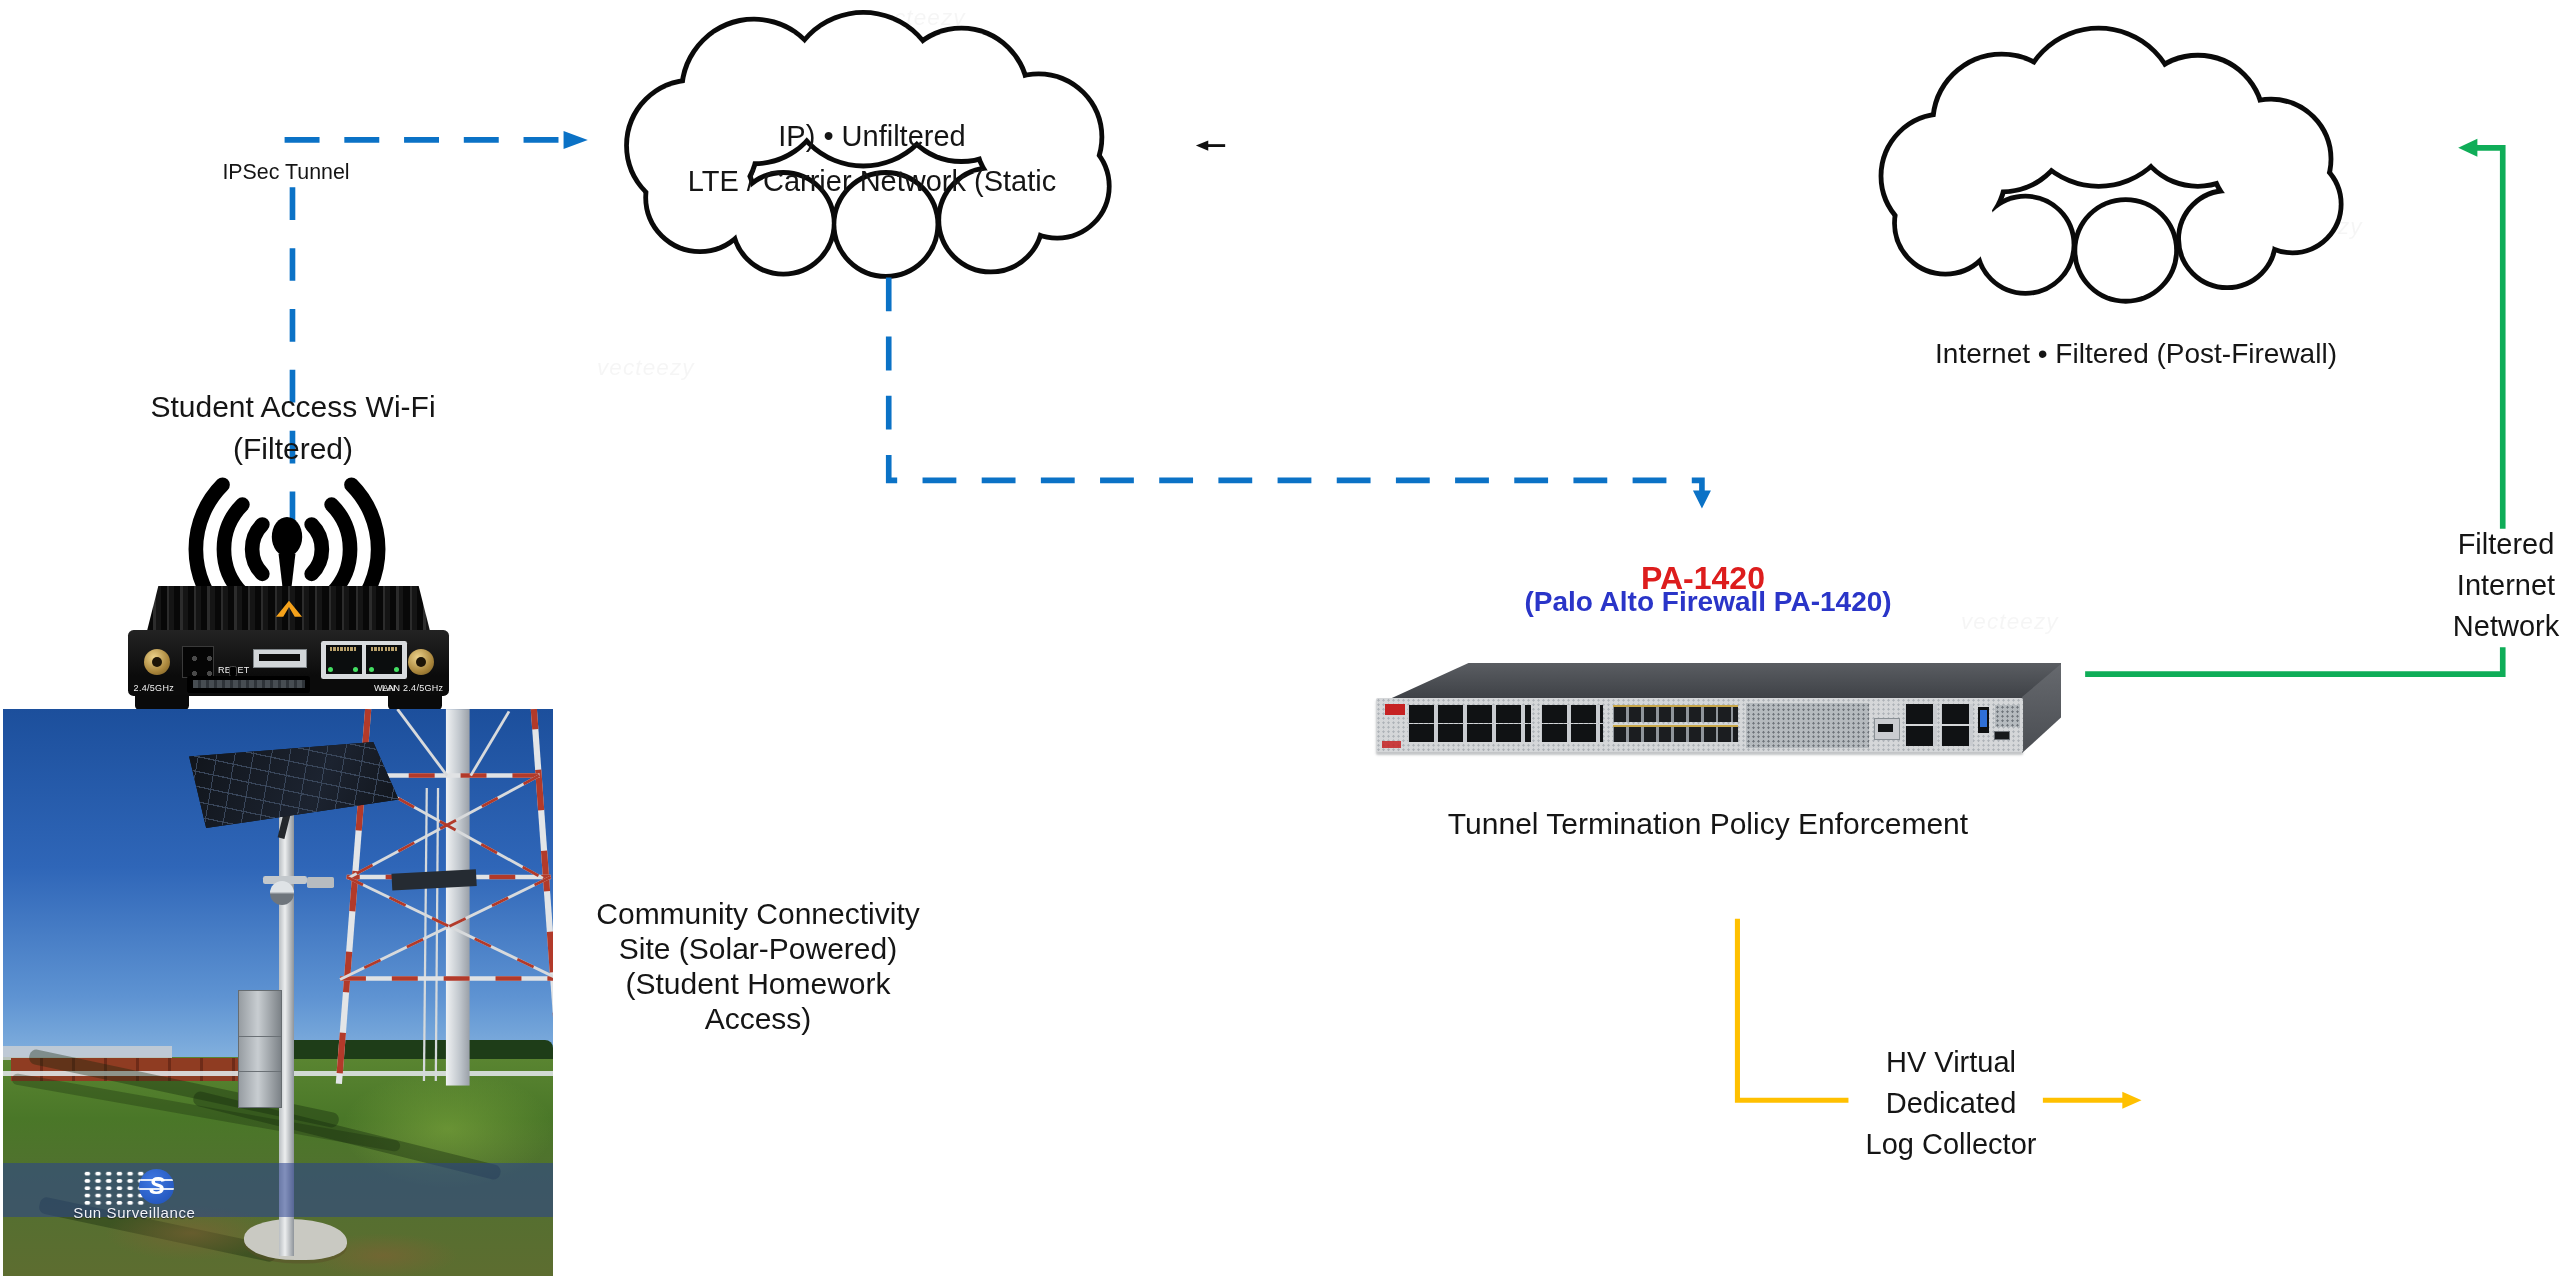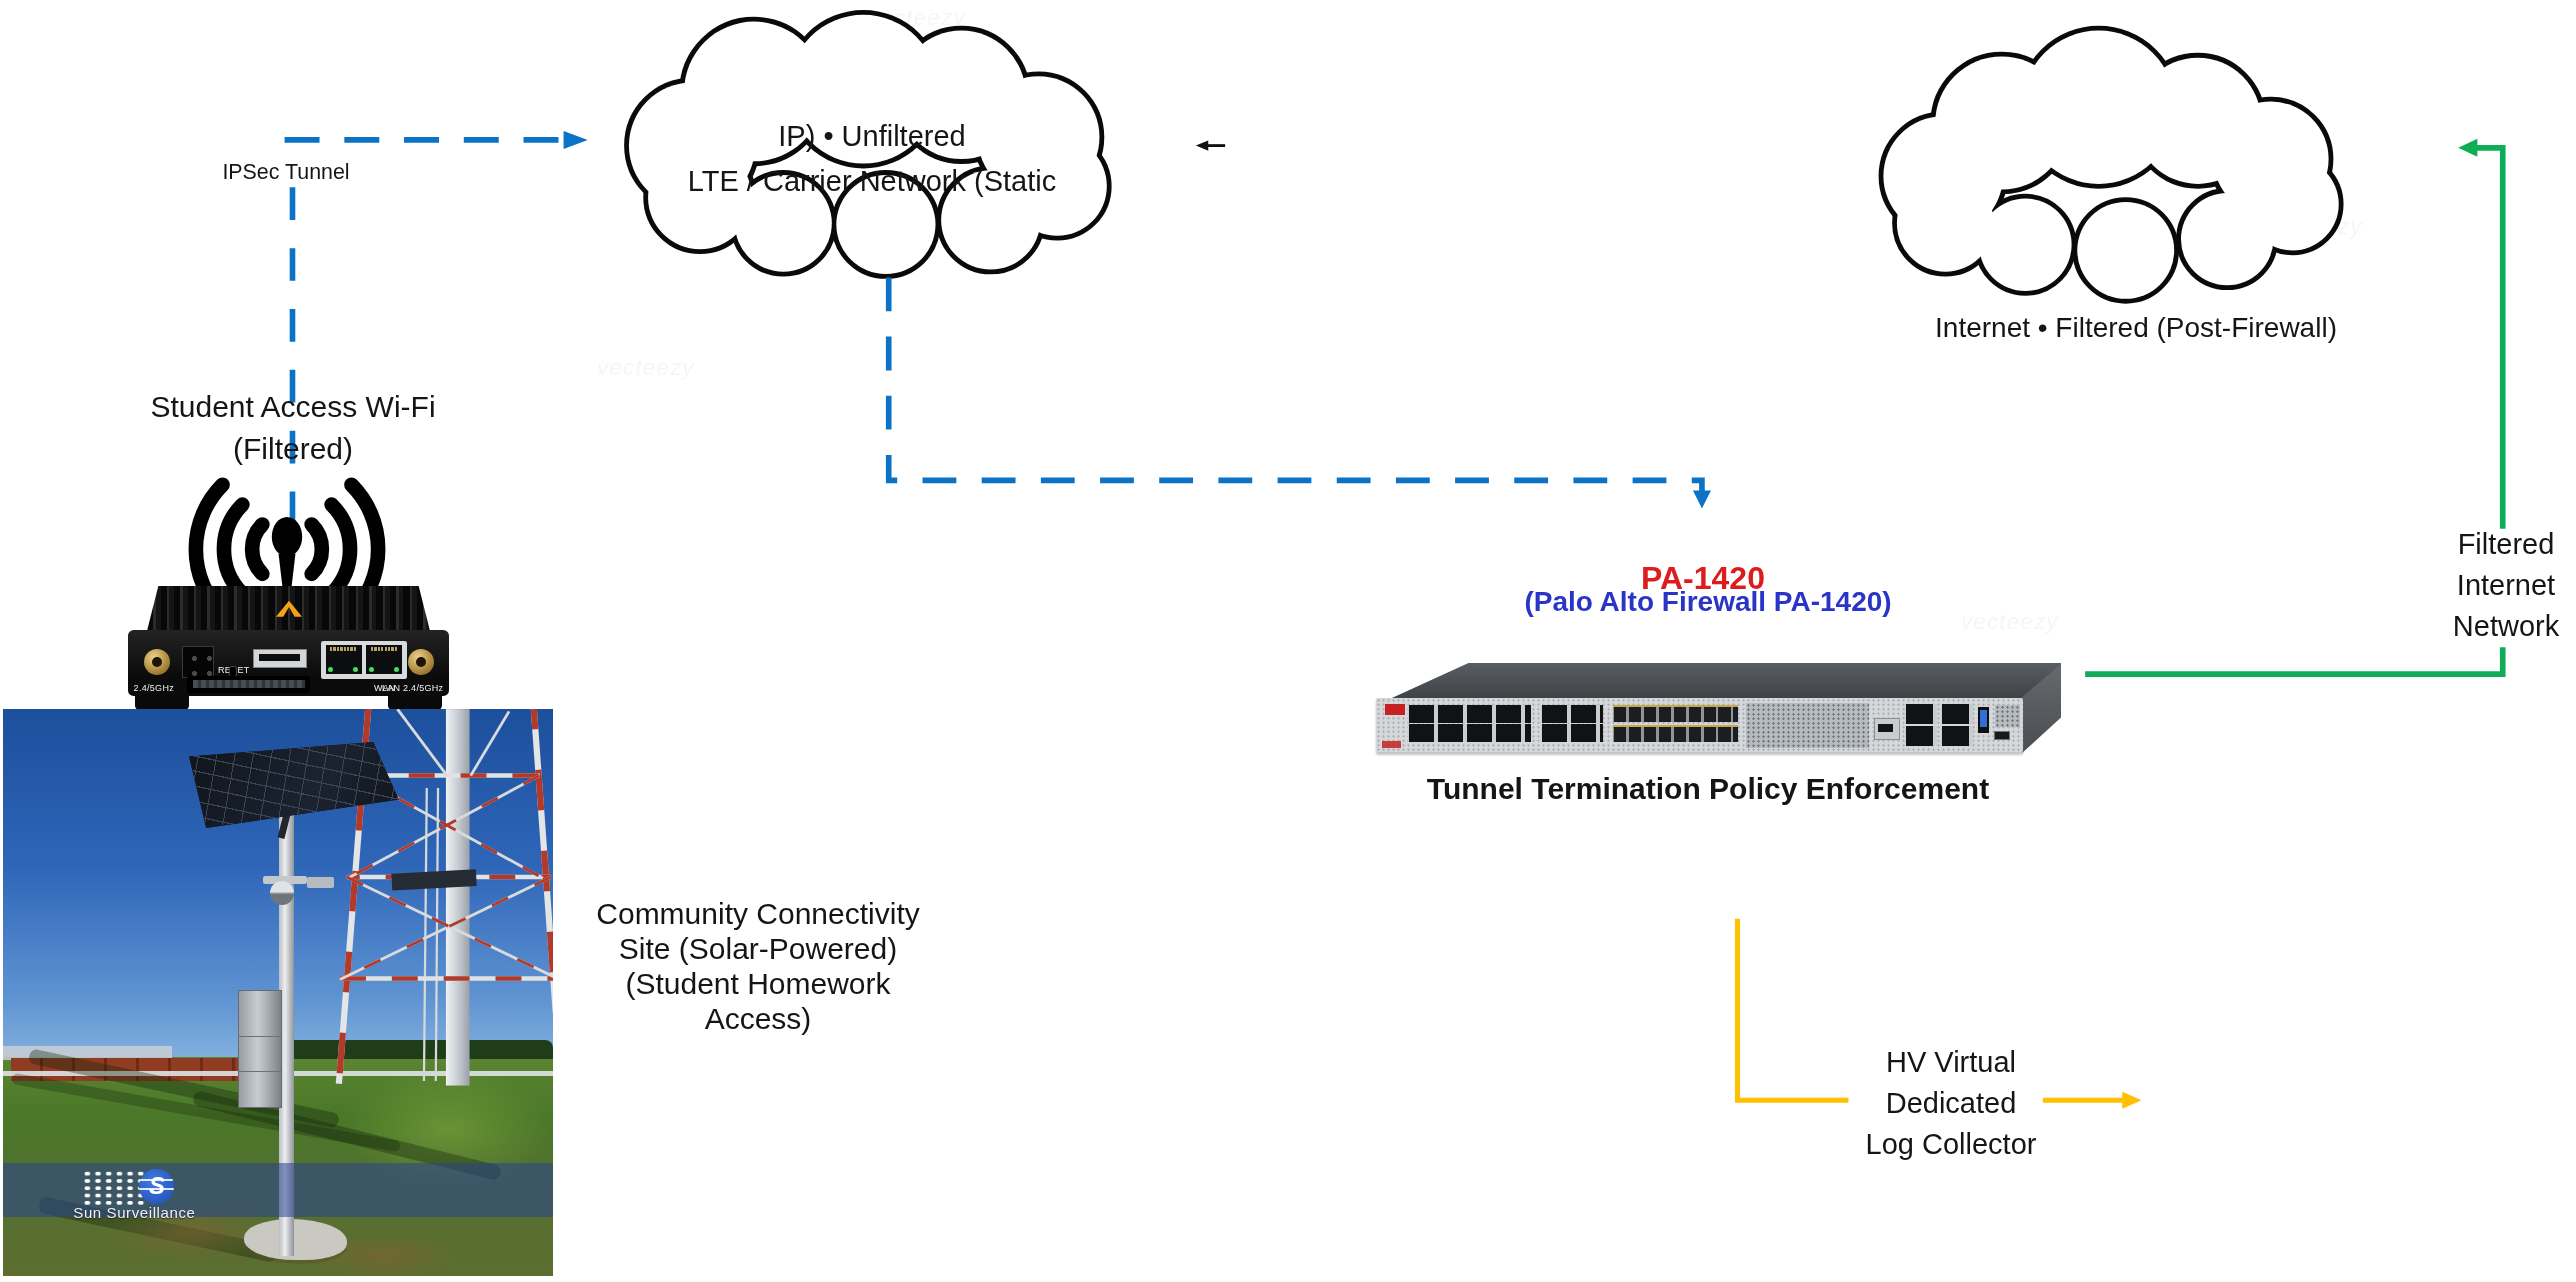--- a/index.html
+++ b/index.html
@@ -218,38 +218,38 @@
     </g>
   </svg>
 
   <div class="lbl" style="left:286px;top:172px;font-size:21.4px;">IPSec Tunnel</div>
 
   <div class="lbl f52" style="left:872px;top:159px;line-height:45px;">
     <div>IP) • Unfiltered</div>
     <div>LTE / Carrier Network (Static</div>
   </div>
 
-  <div class="lbl" style="left:2136px;top:328px;font-size:28px;">Internet • Filtered (Post-Firewall)</div>
+  <div class="lbl" style="left:2136px;top:354px;font-size:28px;">Internet • Filtered (Post-Firewall)</div>
 
   <div class="lbl f54" style="left:293px;top:428px;">
     <div>Student Access Wi-Fi</div>
     <div>(Filtered)</div>
   </div>
 
   <div class="lbl" style="left:758px;top:966px;font-size:30px;line-height:35px;">
     <div>Community Connectivity</div>
     <div>Site (Solar-Powered)</div>
     <div>(Student Homework</div>
     <div>Access)</div>
   </div>
 
   <div class="lbl" style="left:1703px;top:578px;font-size:32px;font-weight:bold;color:#DD1D1D;">PA-1420</div>
   <div class="lbl" style="left:1708px;top:602px;font-size:28px;font-weight:bold;color:#2A35C8;">(Palo Alto Firewall PA-1420)</div>
 
-  <div class="lbl" style="left:1708px;top:789px;font-size:30px;font-weight:bold;">Tunnel Termination Policy Enforcement</div>
+  <div class="lbl" style="left:1708px;top:824px;font-size:30px;">Tunnel Termination Policy Enforcement</div>
 
   <div class="lbl f52" style="left:2506px;top:585px;">
     <div>Filtered</div>
     <div>Internet</div>
     <div>Network</div>
   </div>
 
   <div class="lbl f52" style="left:1951px;top:1103px;">
     <div>HV Virtual</div>
     <div>Dedicated</div>

